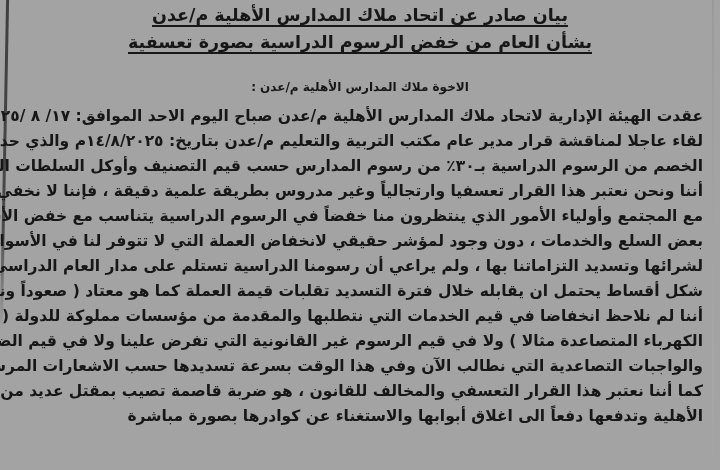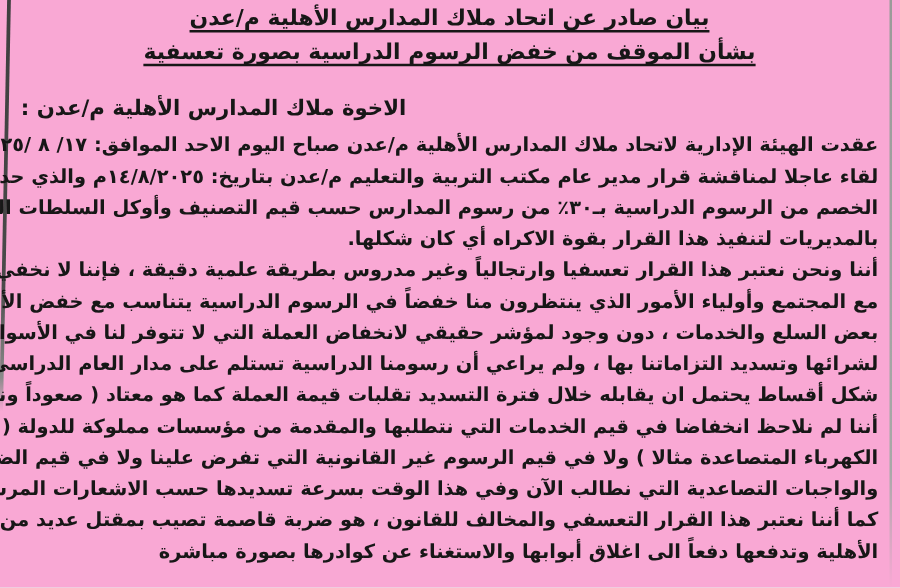--- a/index.html
+++ b/index.html
@@ -1,21 +1,21 @@
 <!DOCTYPE html>
 <html lang="ar"><head>
 <meta charset="utf-8">
 <style>
   html, body { margin: 0; padding: 0; background: #e8e8e8; }
   .page {
     position: relative;
     width: 720px;
     height: 470px;
     margin: 0 auto;
-    background: #f9a8d4;
+    background: #a3a3a3;
     overflow: hidden;
     direction: rtl;
     font-family: "DejaVu Sans", sans-serif;
     color: #171717;
   }
   .scan-border-left {
     position: absolute;
     left: 3px; top: -6px;
     width: 3px; height: 335px;
     background: linear-gradient(#3e3e3e 0%, #4a4a4a 70%, #8a8a8a 92%, rgba(140,140,140,0) 100%);
@@ -36,24 +36,24 @@
     font-size: 17.5px;
     font-weight: bold;
     line-height: 27px;
     text-decoration: underline;
     text-decoration-thickness: 1.7px;
     text-underline-offset: 4px;
     white-space: nowrap;
   }
   .salutation {
     margin-top: 19px;
-    font-size: 17px;
+    font-size: 12px;
     font-weight: bold;
     line-height: 25px;
-    text-align: left;
+    text-align: center;
     white-space: nowrap;
   }
   .body-block { margin-top: 4px; }
   .body-line {
     font-size: 15.5px;
     font-weight: bold;
     line-height: 25px;
     text-align: right;
     white-space: nowrap;
   }
@@ -61,30 +61,29 @@
 </head>
 <body>
 
 <div class="page">
   <div class="scan-border-left"></div>
   <div class="scan-border-right"></div>
 
   <div class="content">
     <div class="title-block">
       <div class="title-line">بيان صادر عن اتحاد ملاك المدارس الأهلية م/عدن</div>
-      <div class="title-line">بشأن الموقف من خفض الرسوم الدراسية بصورة تعسفية</div>
+      <div class="title-line">بشأن العام من خفض الرسوم الدراسية بصورة تعسفية</div>
     </div>
 
     <div class="salutation">الاخوة ملاك المدارس الأهلية م/عدن :</div>
 
     <div class="body-block">
       <div class="body-line">عقدت الهيئة الإدارية لاتحاد ملاك المدارس الأهلية م/عدن صباح اليوم الاحد الموافق: ١٧/ ٨ /٢٠٢٥م</div>
       <div class="body-line">لقاء عاجلا لمناقشة قرار مدير عام مكتب التربية والتعليم م/عدن بتاريخ: ١٤/٨/٢٠٢٥م والذي حدد</div>
       <div class="body-line">الخصم من الرسوم الدراسية بـ٣٠٪ من رسوم المدارس حسب قيم التصنيف وأوكل السلطات المحلية</div>
-      <div class="body-line">بالمديريات لتنفيذ هذا القرار بقوة الاكراه أي كان شكلها.</div>
       <div class="body-line">أننا ونحن نعتبر هذا القرار تعسفيا وارتجالياً وغير مدروس بطريقة علمية دقيقة ، فإننا لا نخفي تعاطفنا</div>
       <div class="body-line">مع المجتمع وأولياء الأمور الذي ينتظرون منا خفضاً في الرسوم الدراسية يتناسب مع خفض الأسعار في</div>
       <div class="body-line">بعض السلع والخدمات ، دون وجود لمؤشر حقيقي لانخفاض العملة التي لا تتوفر لنا في الأسواق</div>
       <div class="body-line">لشرائها وتسديد التزاماتنا بها ، ولم يراعي أن رسومنا الدراسية تستلم على مدار العام الدراسي على</div>
       <div class="body-line">شكل أقساط يحتمل ان يقابله خلال فترة التسديد تقلبات قيمة العملة كما هو معتاد ( صعوداً ونزولاً ) كما</div>
       <div class="body-line">أننا لم نلاحظ انخفاضا في قيم الخدمات التي نتطلبها والمقدمة من مؤسسات مملوكة للدولة ( تعرفة</div>
       <div class="body-line">الكهرباء المتصاعدة مثالا ) ولا في قيم الرسوم غير القانونية التي تفرض علينا ولا في قيم الضرائب</div>
       <div class="body-line">والواجبات التصاعدية التي نطالب الآن وفي هذا الوقت بسرعة تسديدها حسب الاشعارات المرسلة</div>
       <div class="body-line">كما أننا نعتبر هذا القرار التعسفي والمخالف للقانون ، هو ضربة قاصمة تصيب بمقتل عديد من المدارس</div>
       <div class="body-line">الأهلية وتدفعها دفعاً الى اغلاق أبوابها والاستغناء عن كوادرها بصورة مباشرة</div>

